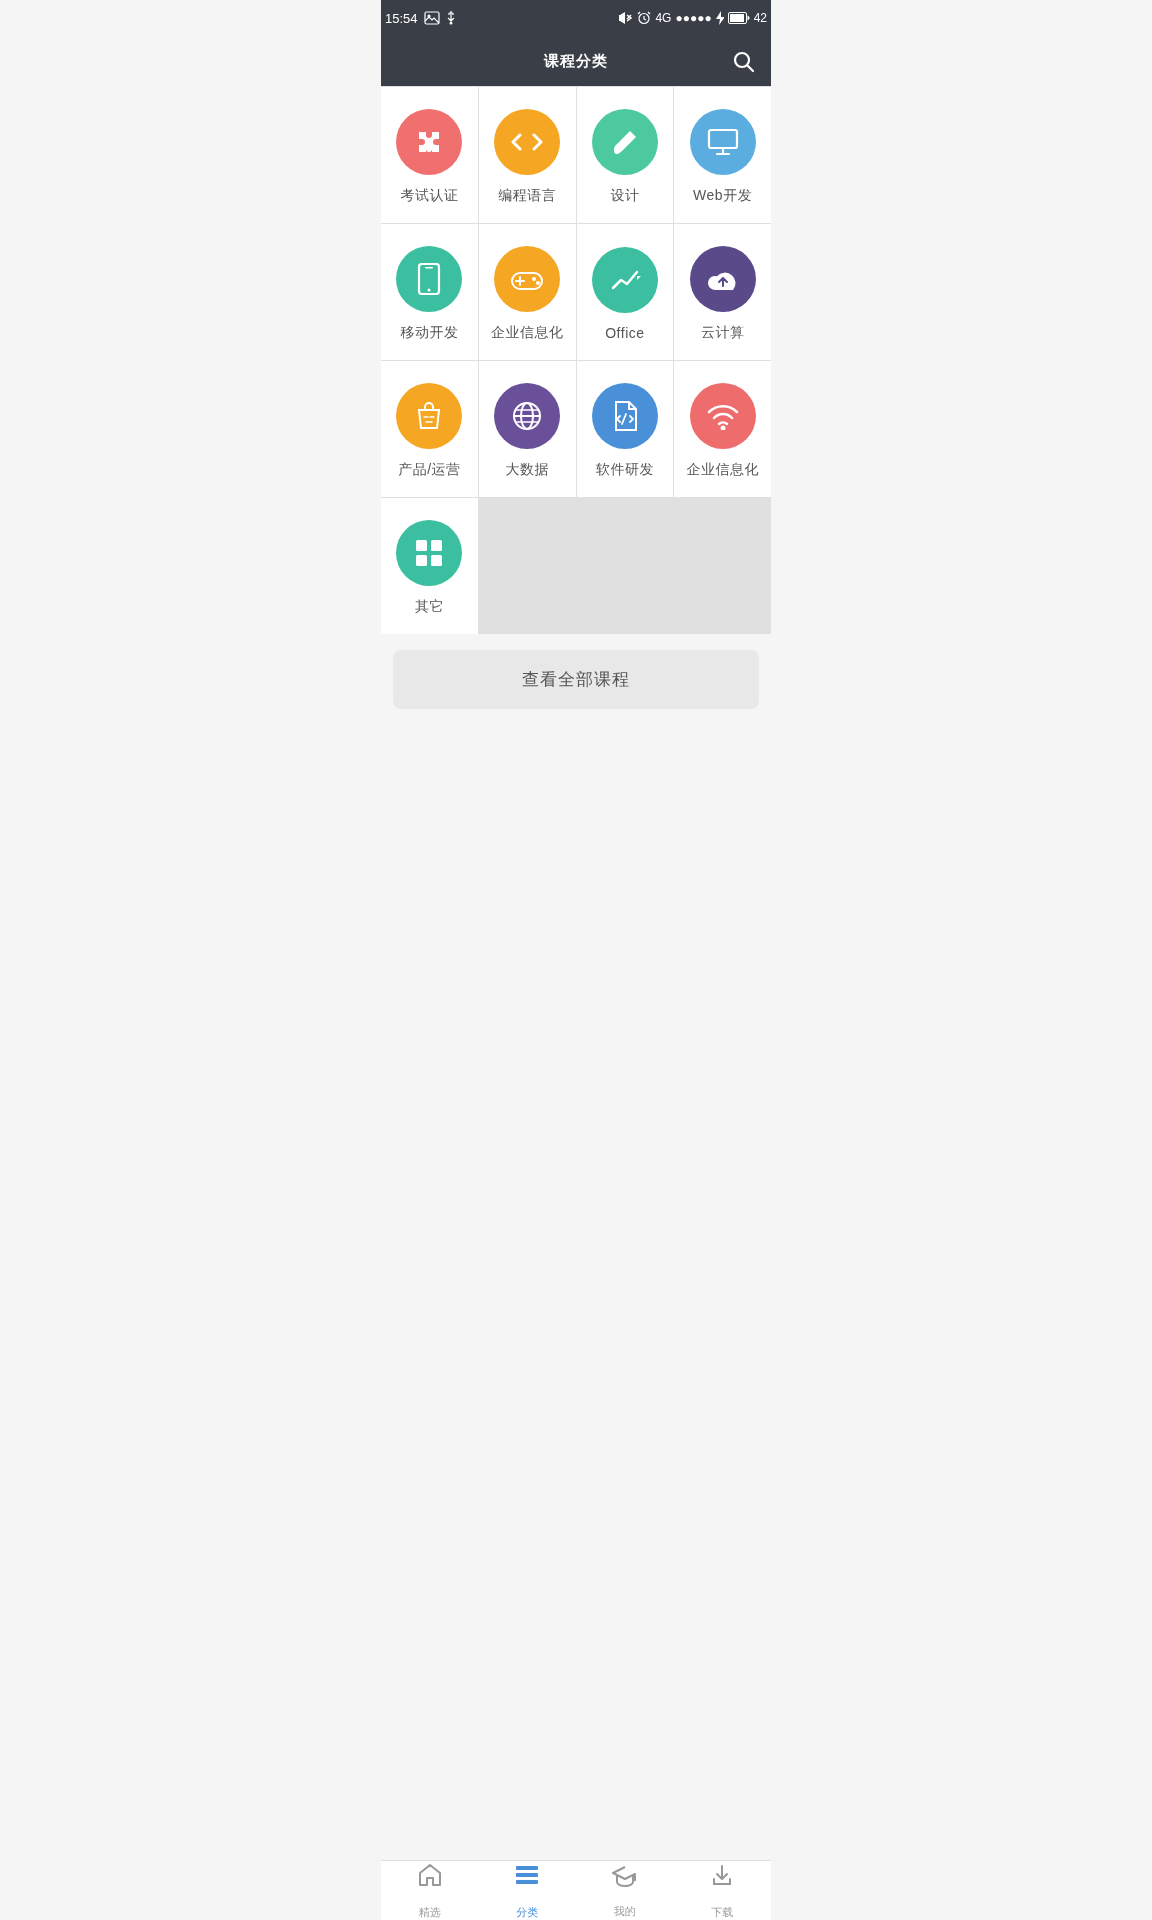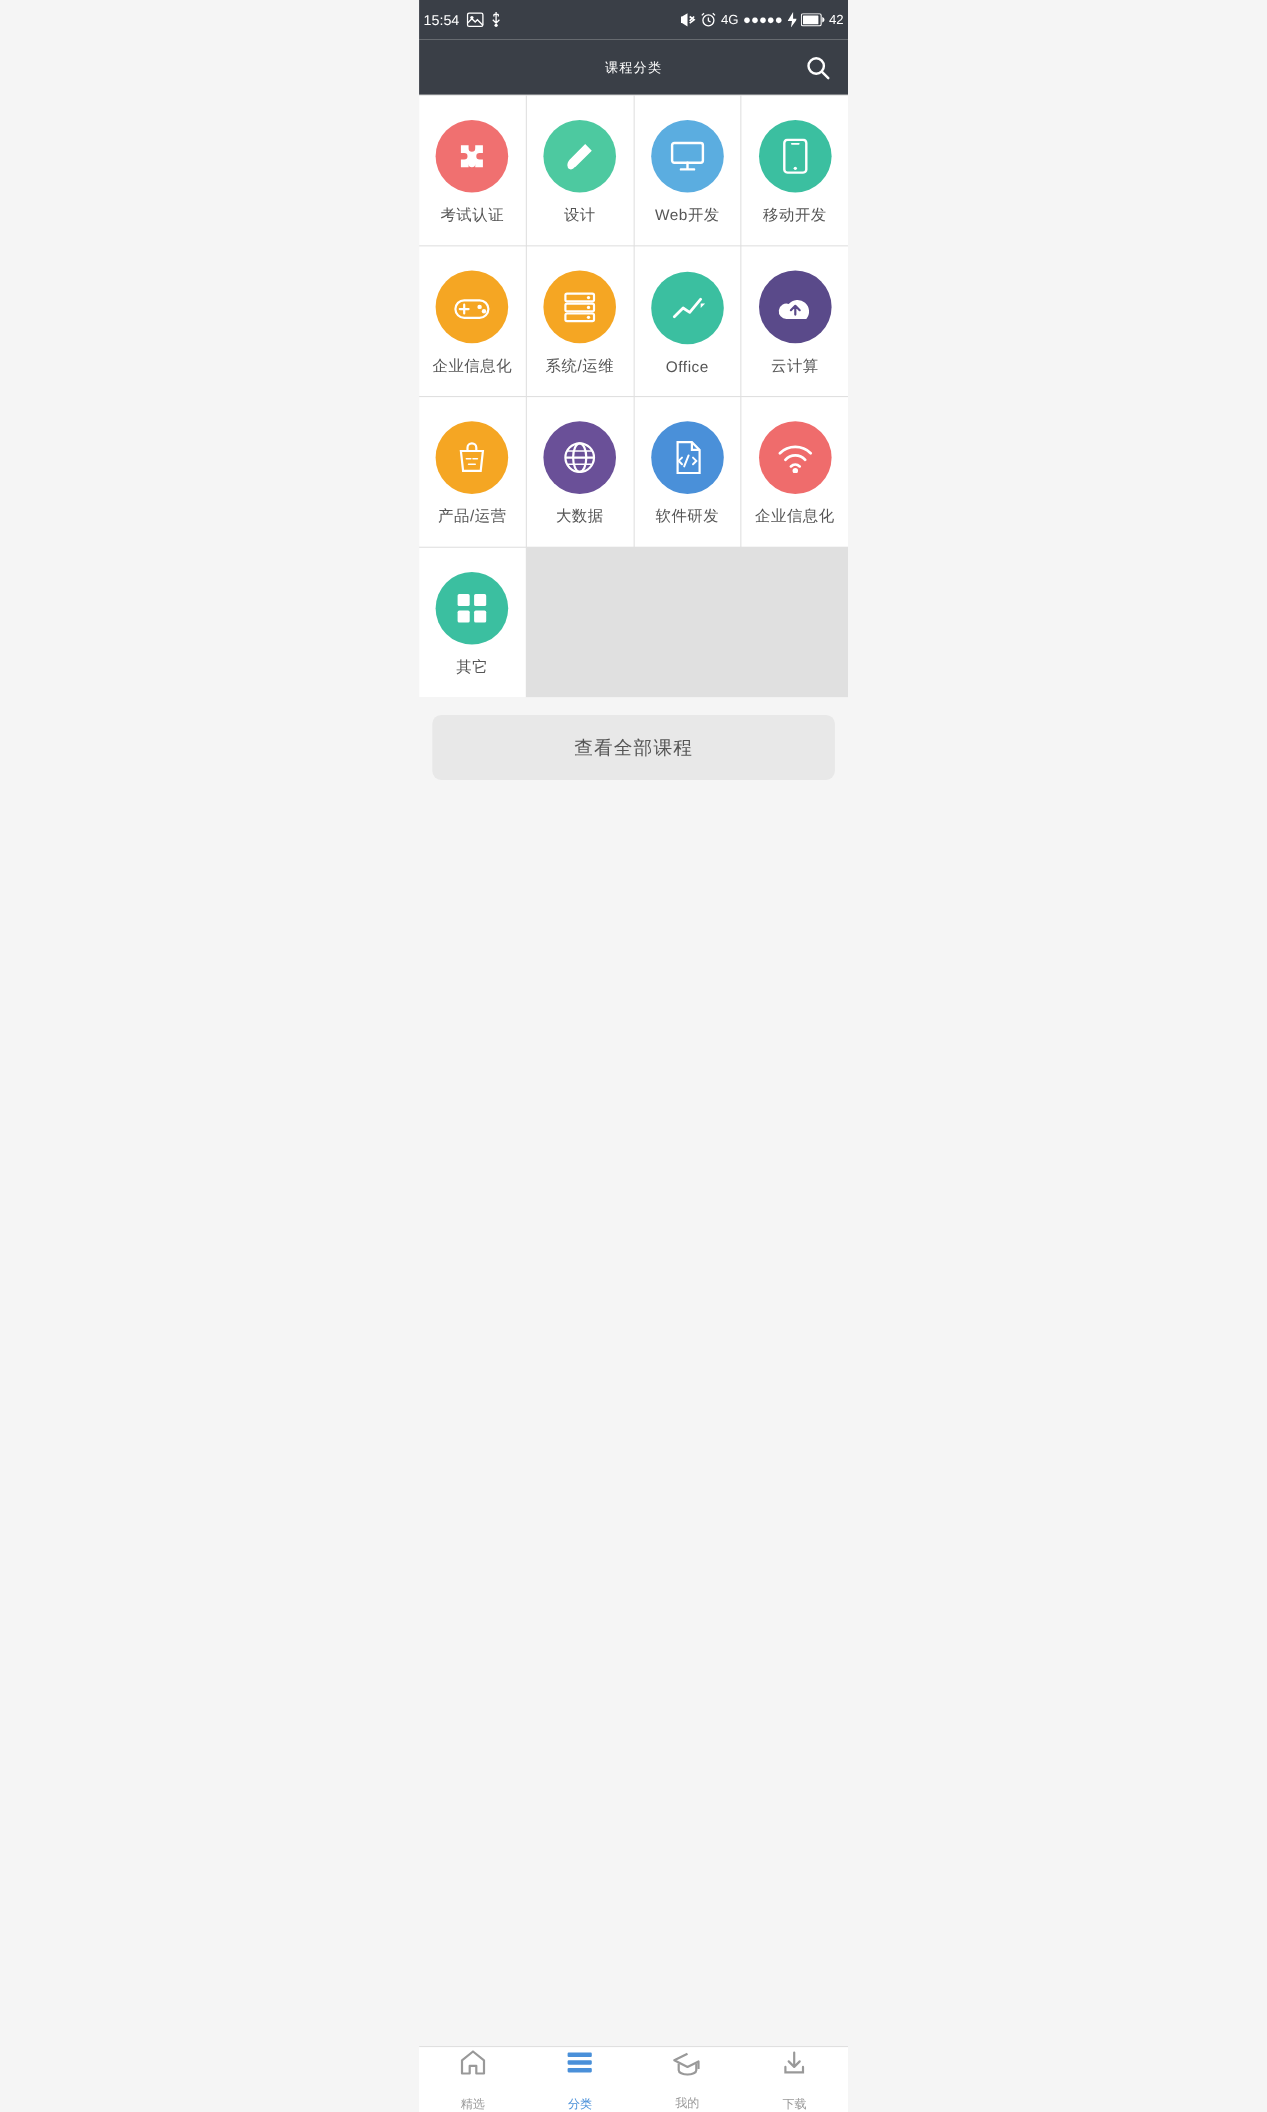--- a/index.html
+++ b/index.html
@@ -33,22 +33,22 @@
     .header {
       background: #3a3f47;
       color: #fff;
       display: flex;
       align-items: center;
       justify-content: center;
       height: 50px;
       position: relative;
     }
     .header-title {
-      font-size: 12px;
-      font-weight: 400;
+      font-size: 15px;
+      font-weight: 700;
       letter-spacing: 1px;
     }
     .header-search {
       position: absolute;
       right: 16px;
       top: 50%;
       transform: translateY(-50%);
       font-size: 22px;
       cursor: pointer;
     }
@@ -206,20 +206,29 @@
 <div class="category-grid" id="grid-container">
     <div class="category-item">
       <div class="icon-circle bg-red">
         <svg width="32" height="32" viewBox="0 0 32 32" fill="none">
           <path d="M6 6h7v3a3 3 0 0 0 6 0V6h7v7h-3a3 3 0 0 0 0 6h3v7h-7v-3a3 3 0 0 1-6 0v3H6v-7h3a3 3 0 0 0 0-6H6V6z" fill="white"></path>
         </svg>
       </div>
       <span class="category-label">考试认证</span>
     </div>
     <div class="category-item">
+      <div class="icon-circle bg-orange">
+        <svg width="32" height="28" viewBox="0 0 32 28" fill="none">
+          <path d="M9 7L2 14l7 7" stroke="white" stroke-width="3" stroke-linecap="round" stroke-linejoin="round"></path>
+          <path d="M23 7l7 7-7 7" stroke="white" stroke-width="3" stroke-linecap="round" stroke-linejoin="round"></path>
+        </svg>
+      </div>
+      <span class="category-label">编程语言</span>
+    </div>
+    <div class="category-item">
       <div class="icon-circle bg-green">
         <svg width="30" height="30" viewBox="0 0 30 30" fill="none">
           <path d="M20 4l6 6-14 14c-2 2-5 2.5-7 1s-1-5 1-7L20 4z" fill="white"></path>
           <circle cx="7" cy="24" r="3" fill="white"></circle>
         </svg>
       </div>
       <span class="category-label">设计</span>
     </div>
     <div class="category-item">
       <div class="icon-circle bg-blue">
@@ -243,33 +252,20 @@
     <div class="category-item">
       <div class="icon-circle bg-yellow">
         <svg width="34" height="24" viewBox="0 0 34 24" fill="none">
           <rect x="2" y="6" width="30" height="16" rx="8" stroke="white" stroke-width="2" fill="none"></rect>
           <path d="M10 10v8M6 14h8" stroke="white" stroke-width="2" stroke-linecap="round"></path>
           <circle cx="24" cy="12" r="2" fill="white"></circle>
           <circle cx="28" cy="16" r="2" fill="white"></circle>
         </svg>
       </div>
       <span class="category-label">企业信息化</span>
-    </div>
-    <div class="category-item">
-      <div class="icon-circle bg-amber">
-        <svg width="30" height="30" viewBox="0 0 30 30" fill="none">
-          <rect x="2" y="3" width="26" height="7" rx="1.5" stroke="white" stroke-width="2" fill="none"></rect>
-          <rect x="2" y="12" width="26" height="7" rx="1.5" stroke="white" stroke-width="2" fill="none"></rect>
-          <rect x="2" y="21" width="26" height="7" rx="1.5" stroke="white" stroke-width="2" fill="none"></rect>
-          <circle cx="23" cy="6.5" r="1.5" fill="white"></circle>
-          <circle cx="23" cy="15.5" r="1.5" fill="white"></circle>
-          <circle cx="23" cy="24.5" r="1.5" fill="white"></circle>
-        </svg>
-      </div>
-      <span class="category-label">系统/运维</span>
     </div>
     <div class="category-item">
       <div class="icon-circle bg-teal2">
         <svg width="32" height="28" viewBox="0 0 32 28" fill="none">
           <path d="M4 22L12 14l6 4 10-12" stroke="white" stroke-width="2.5" stroke-linecap="round" stroke-linejoin="round"></path>
           <path d="M28 14l4-4-4 0v4z" fill="white"></path>
         </svg>
       </div>
       <span class="category-label">Office</span>
     </div>

